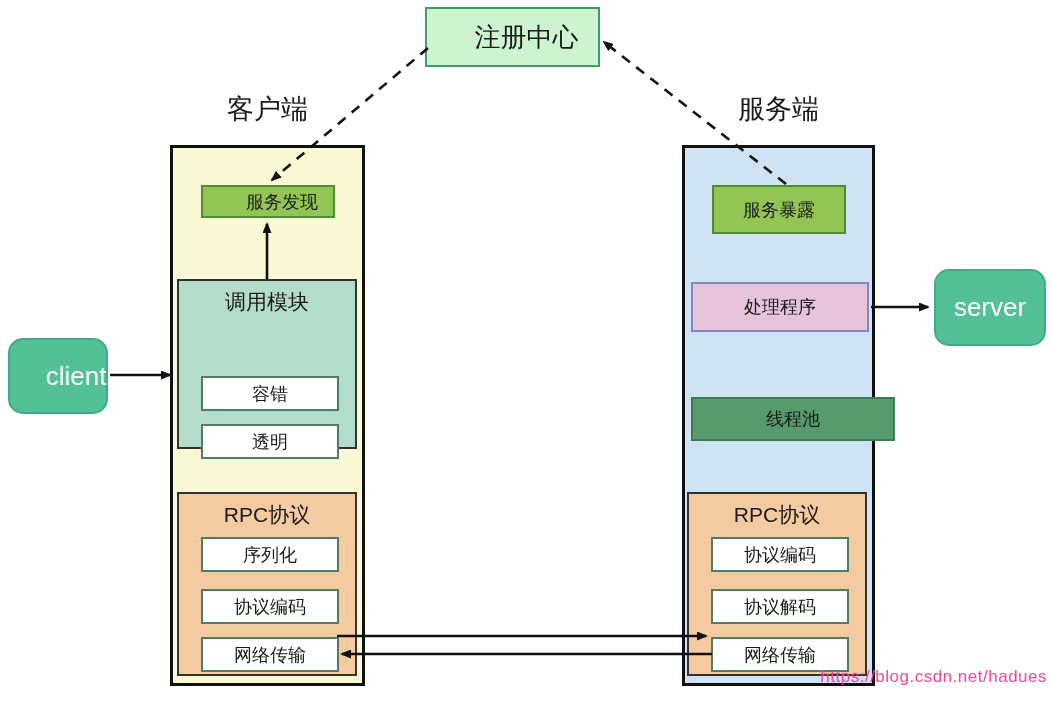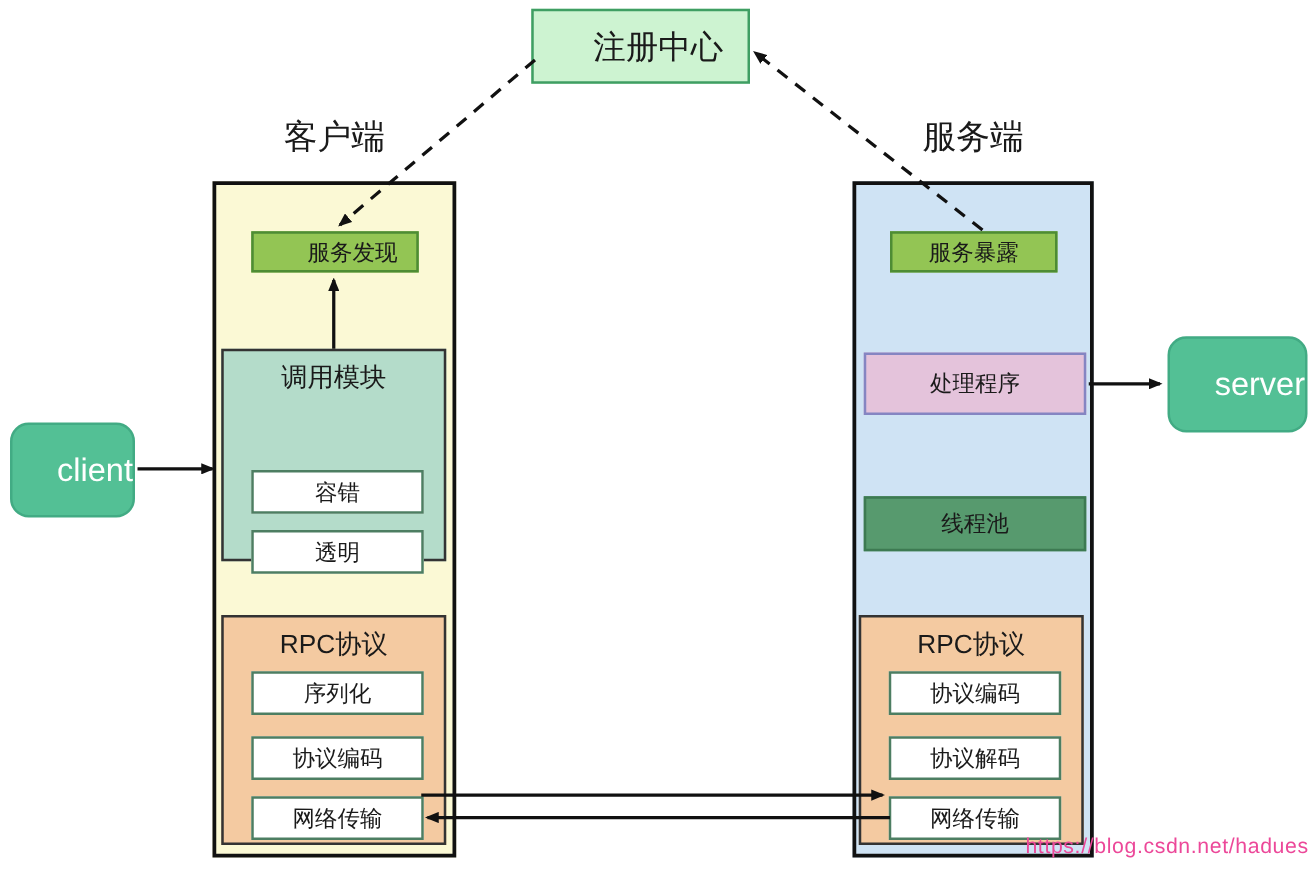--- a/index.html
+++ b/index.html
@@ -30,21 +30,21 @@
   .column{border:3px solid #111111;z-index:1;}
   .column.client{left:170px;top:145px;width:195px;height:541px;background:#fbf9d5;}
   .column.server{left:682px;top:145px;width:193px;height:541px;background:#cfe3f4;}
 
   
   .chip{
     background:#93c554;border:2px solid #4e8c34;
     font-size:18px;z-index:3;
   }
   .chip.discovery{left:201px;top:185px;width:134px;height:33px;padding-left:28px;}
-  .chip.expose{left:712px;top:185px;width:134px;height:33px;}
+  .chip.expose{left:712px;top:185px;width:134px;height:49px;}
 
   
   .module{z-index:2;border:2px solid #333333;}
   .module.invoke{left:177px;top:279px;width:180px;height:170px;background:#b4dcca;}
   .module.rpc-client{left:177px;top:492px;width:180px;height:184px;background:#f4caa1;}
   .module.rpc-server{left:687px;top:492px;width:180px;height:184px;background:#f4caa1;}
   .module-title{
     position:absolute;left:0;top:7px;width:100%;
     text-align:center;font-size:21px;
   }
@@ -55,32 +55,32 @@
   }
   .wi-1{top:43px;} .wi-2{top:95px;} .wi-3{top:143px;}
 
   
   .handler{
     left:691px;top:282px;width:178px;height:50px;
     background:#e4c3db;border:2px solid #8585c2;
     font-size:18px;z-index:3;
   }
   .threadpool{
-    left:691px;top:397px;width:178px;height:44px;
+    left:691px;top:397px;width:204px;height:44px;
     background:#579a6e;border:2px solid #3d7a52;
     font-size:18px;z-index:3;
   }
 
   
   .node{
     background:#53c095;border:2px solid #42ab84;border-radius:15px;
     color:#ffffff;font-size:26px;z-index:3;
   }
   .node.client{left:8px;top:338px;width:100px;height:76px;padding-left:36px;}
-  .node.server{left:934px;top:269px;width:112px;height:77px;justify-content:flex-end;}
+  .node.server{left:934px;top:269px;width:112px;height:77px;}
 
   
   #arrows{position:absolute;left:0;top:0;width:1052px;height:702px;z-index:6;pointer-events:none;}
 
   
   .watermark{
     right:5px;top:667px;
     color:#ec4899;font-size:17px;z-index:7;
     letter-spacing:0.5px;
   }

